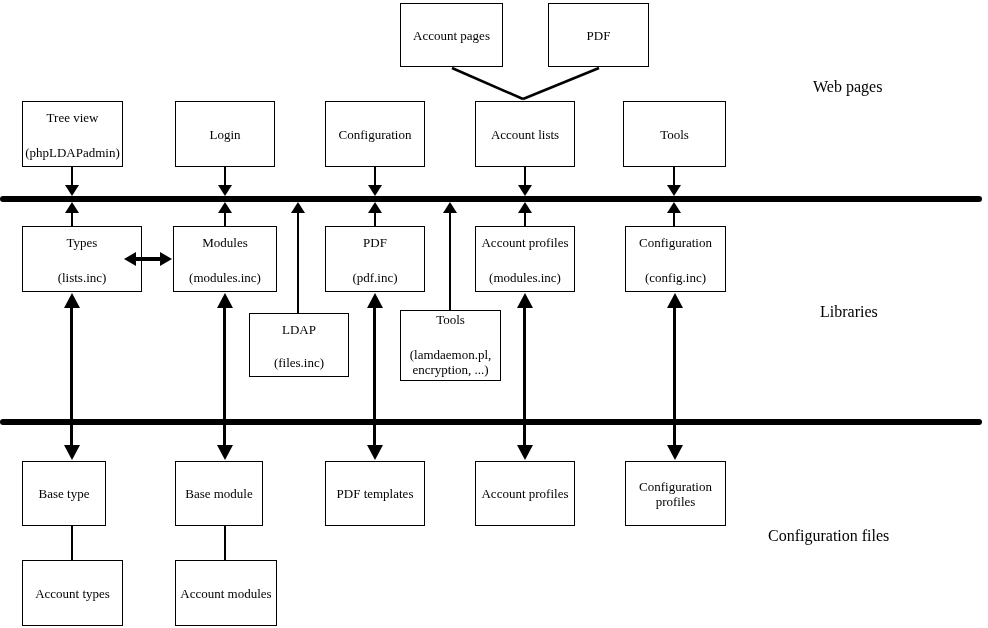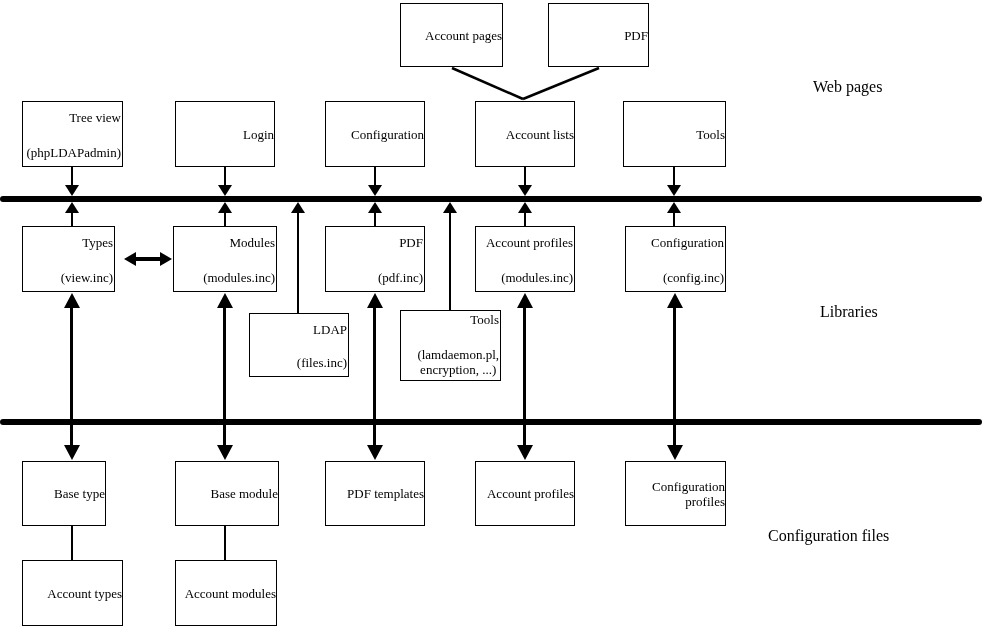--- a/index.html
+++ b/index.html
@@ -2,21 +2,21 @@
 <html><head>
 <meta charset="utf-8">
 <style>
   html,body{margin:0;padding:0;background:#ffffff;}
   #stage{
     position:relative;width:988px;height:628px;background:#ffffff;
     font-family:"Liberation Serif","DejaVu Serif",serif;color:#000;overflow:hidden;
   }
   .box{
     position:absolute;border:1px solid #000;background:#fff;box-sizing:border-box;
-    display:flex;flex-direction:column;align-items:flex-end;justify-content:center;
+    display:flex;flex-direction:column;align-items:center;justify-content:center;
     text-align:center;font-size:13px;line-height:15px;
   }
   .box.twoline{justify-content:space-between;padding:8px 1px 6px 1px;}
   .box span{display:block;white-space:nowrap;}
   .bus{position:absolute;height:6px;background:#000;border-radius:3px;}
   .vline{position:absolute;width:2px;background:#000;}
   .vline.thick{width:3px;}
   .hline{position:absolute;background:#000;}
   .tri{position:absolute;width:0;height:0;}
   .tri-down{border-left:7px solid transparent;border-right:7px solid transparent;border-top:11px solid #000;}
@@ -87,23 +87,23 @@
   <div class="vline" style="left:524px;top:167px;height:19px;"></div>
   <div class="tri tri-down" style="left:518px;top:185px;"></div>
   <div class="tri tri-up" style="left:518px;top:202px;"></div>
   <div class="vline" style="left:524px;top:212px;height:14px;"></div>
 
   <div class="vline" style="left:673px;top:167px;height:19px;"></div>
   <div class="tri tri-down" style="left:667px;top:185px;"></div>
   <div class="tri tri-up" style="left:667px;top:202px;"></div>
   <div class="vline" style="left:673px;top:212px;height:14px;"></div>
 
-  <div class="box twoline" style="left:22px;top:226px;width:93px;height:66px;">
+  <div class="box twoline" style="left:22px;top:226px;width:120px;height:66px;">
     <span>Types</span>
-    <span>(view.inc)</span>
+    <span>(lists.inc)</span>
   </div>
   <div class="box twoline" style="left:173px;top:226px;width:104px;height:66px;">
     <span>Modules</span>
     <span>(modules.inc)</span>
   </div>
   <div class="box twoline" style="left:325px;top:226px;width:100px;height:66px;">
     <span>PDF</span>
     <span>(pdf.inc)</span>
   </div>
   <div class="box twoline" style="left:475px;top:226px;width:100px;height:66px;">
@@ -152,21 +152,21 @@
   <div class="vline thick" style="left:523px;top:306px;height:140px;"></div>
   <div class="tri big-down" style="left:517px;top:445px;"></div>
 
   <div class="tri big-up" style="left:667px;top:293px;"></div>
   <div class="vline thick" style="left:673px;top:306px;height:140px;"></div>
   <div class="tri big-down" style="left:667px;top:445px;"></div>
 
   <div class="box" style="left:22px;top:461px;width:84px;height:65px;">
     <span>Base type</span>
   </div>
-  <div class="box" style="left:175px;top:461px;width:104px;height:65px;">
+  <div class="box" style="left:175px;top:461px;width:88px;height:65px;">
     <span>Base module</span>
   </div>
   <div class="box" style="left:325px;top:461px;width:100px;height:65px;">
     <span>PDF templates</span>
   </div>
   <div class="box" style="left:475px;top:461px;width:100px;height:65px;">
     <span>Account profiles</span>
   </div>
   <div class="box" style="left:625px;top:461px;width:101px;height:65px;">
     <span>Configuration</span>

